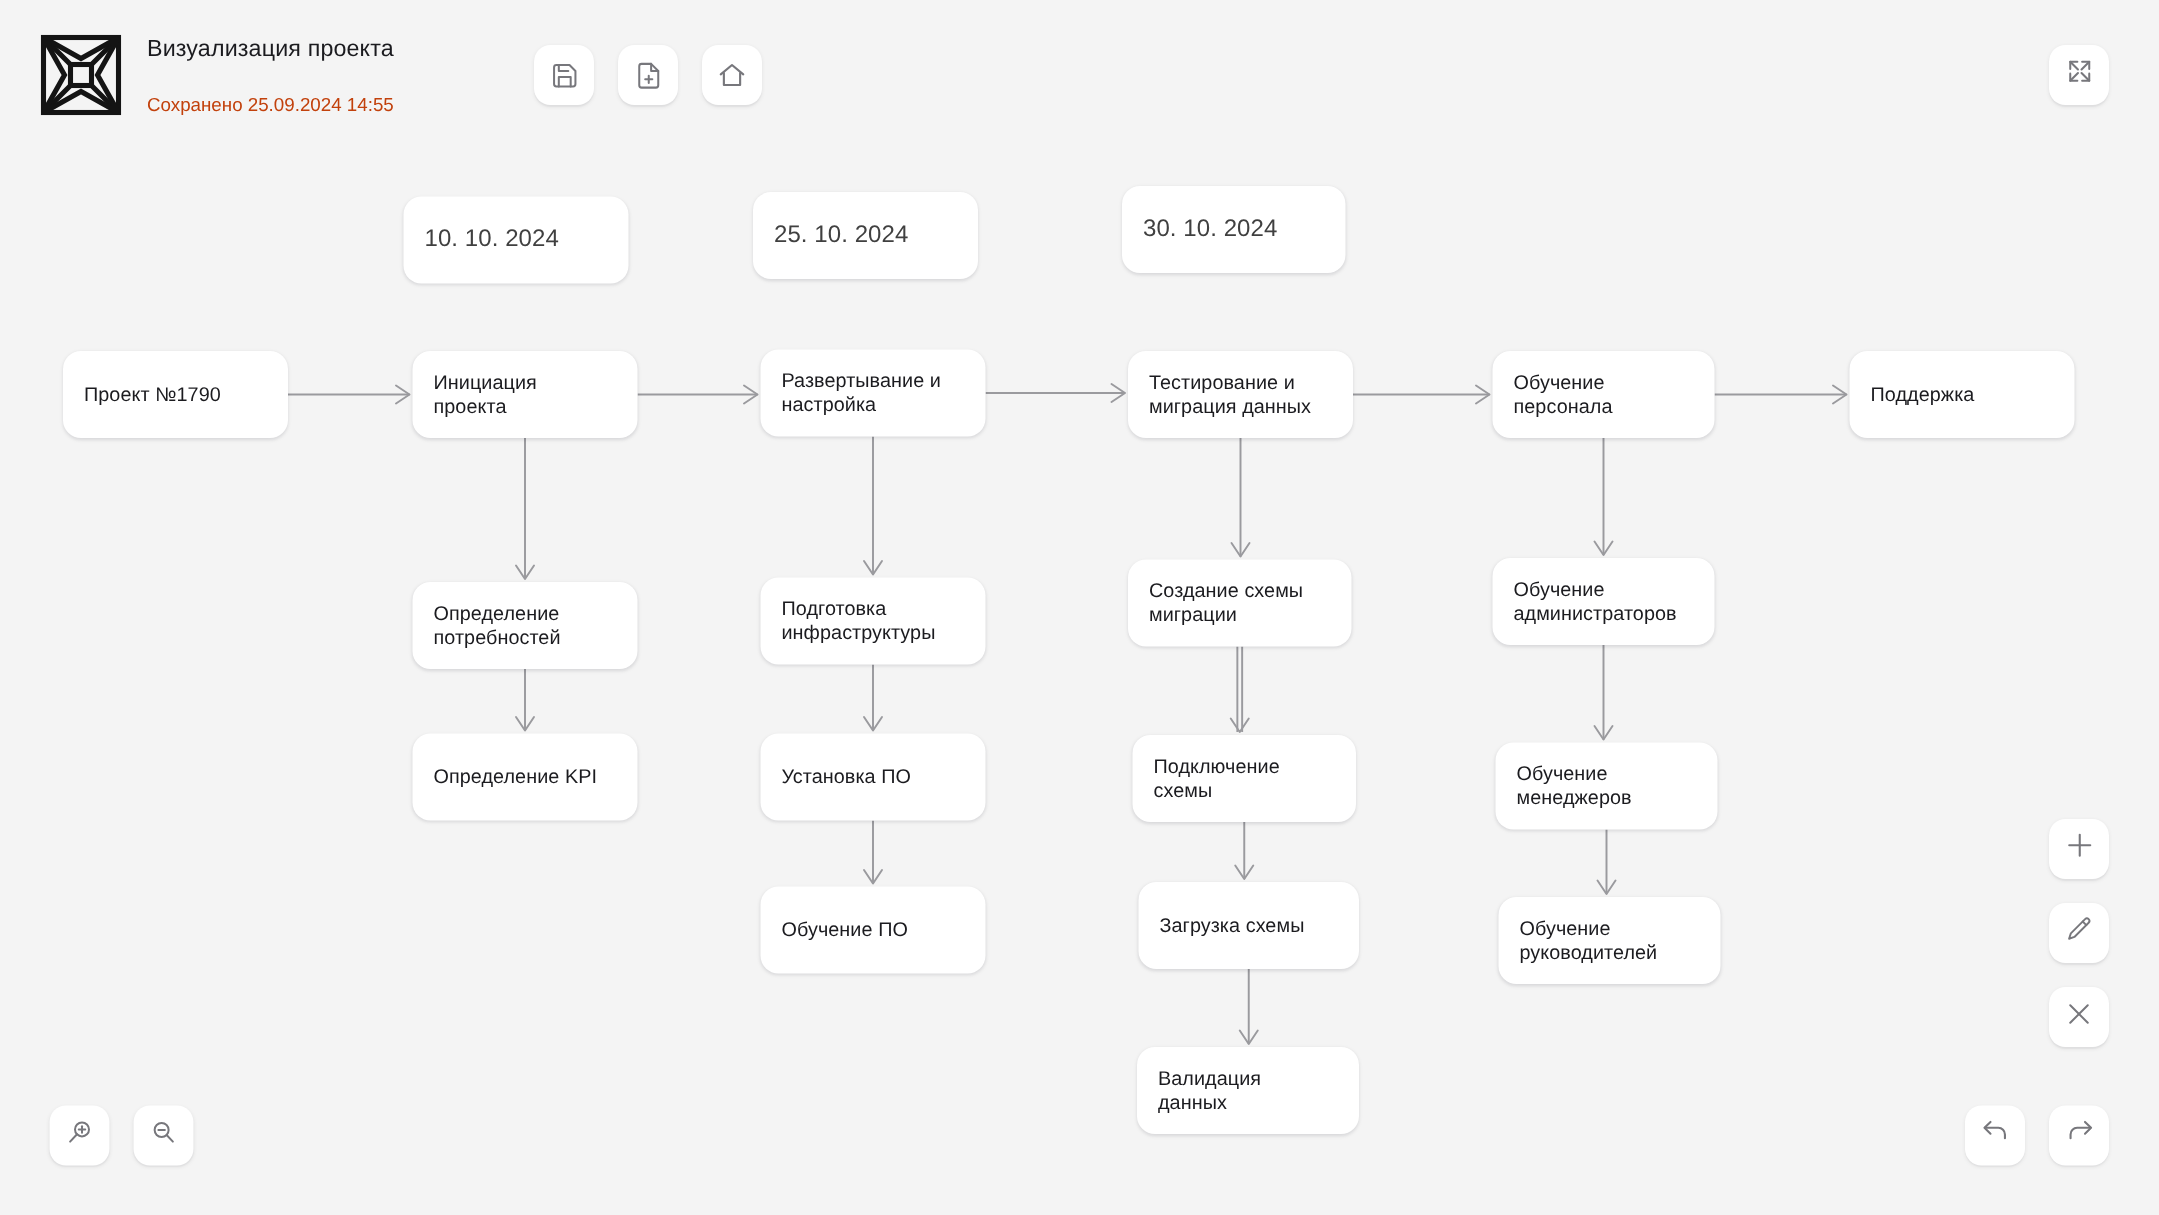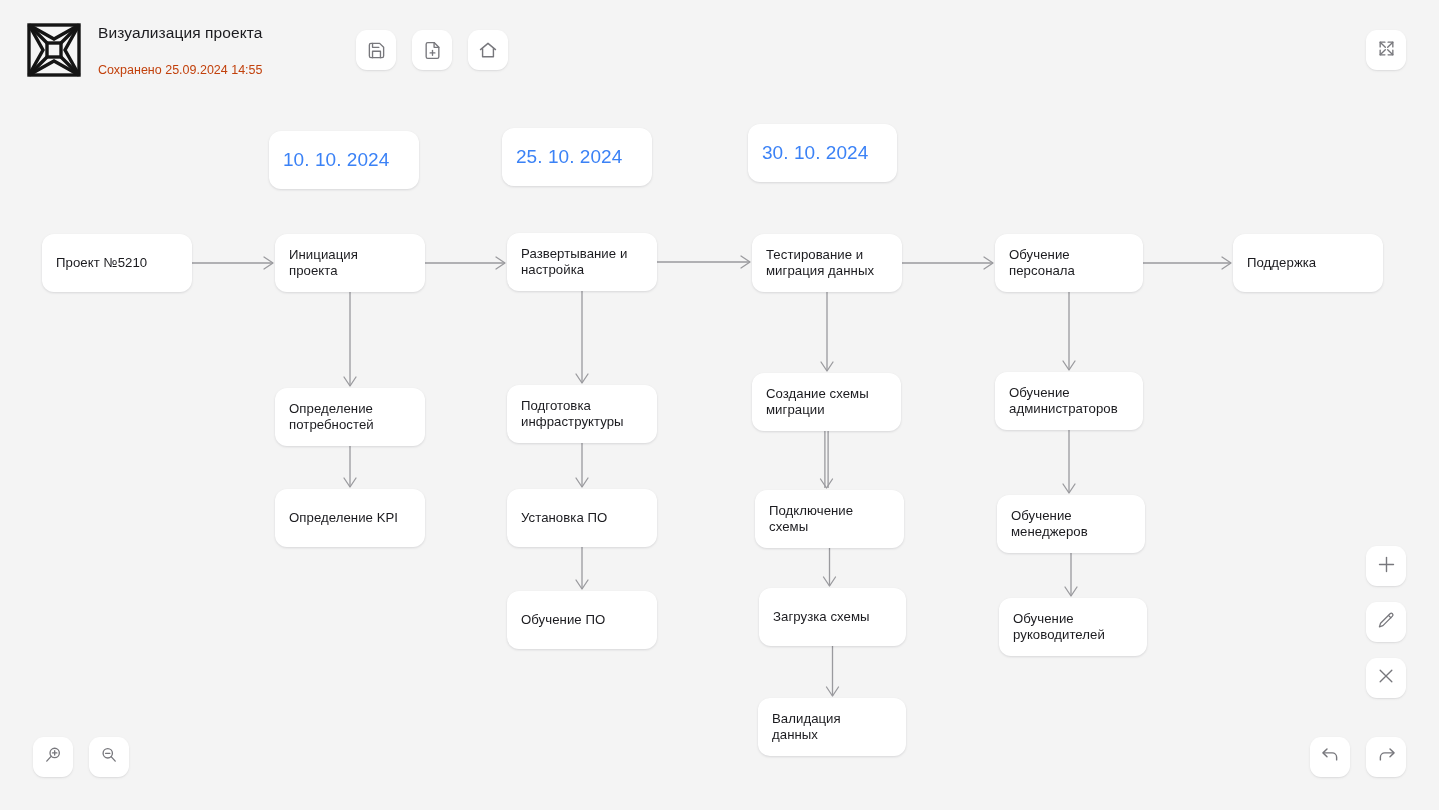--- a/index.html
+++ b/index.html
@@ -105,21 +105,21 @@
     padding: 0 14px;
     cursor: pointer;
   }
   .node-label {
     font-size: 13.2px;
     line-height: 16px;
     color: #1b1b1f;
     letter-spacing: 0.05px;
     white-space: pre-line;
   }
-  .date-card .node-label { color: #3b82f6; font-size: 19px; }
+  .date-card .node-label { color: #404040; font-size: 16px; }
 
   
   .side-tools {
     position: absolute;
     right: 33px; top: 446px;
     display: flex;
     flex-direction: column;
     gap: 16px;
   }
   .side-btn {
@@ -267,21 +267,21 @@
         <div class="node date-card" style="left: 269px; top: 31px; width: 150px; height: 58px;">
           <span class="node-label">10. 10. 2024</span>
         </div>
         <div class="node date-card" style="left: 502px; top: 28px; width: 150px; height: 58px;">
           <span class="node-label">25. 10. 2024</span>
         </div>
         <div class="node date-card" style="left: 748px; top: 24px; width: 149px; height: 58px; align-items: center;">
           <span class="node-label">30. 10. 2024</span>
         </div>
         <div class="node" style="left: 42px; top: 134px; width: 150px; height: 58px;">
-          <span class="node-label">Проект №5210</span>
+          <span class="node-label">Проект №1790</span>
         </div>
         <div class="node" style="left: 275px; top: 134px; width: 150px; height: 58px;">
           <span class="node-label">Инициация
 проекта</span>
         </div>
         <div class="node" style="left: 507px; top: 133px; width: 150px; height: 58px;">
           <span class="node-label">Развертывание и
 настройка</span>
         </div>
         <div class="node" style="left: 752px; top: 134px; width: 150px; height: 58px;">

